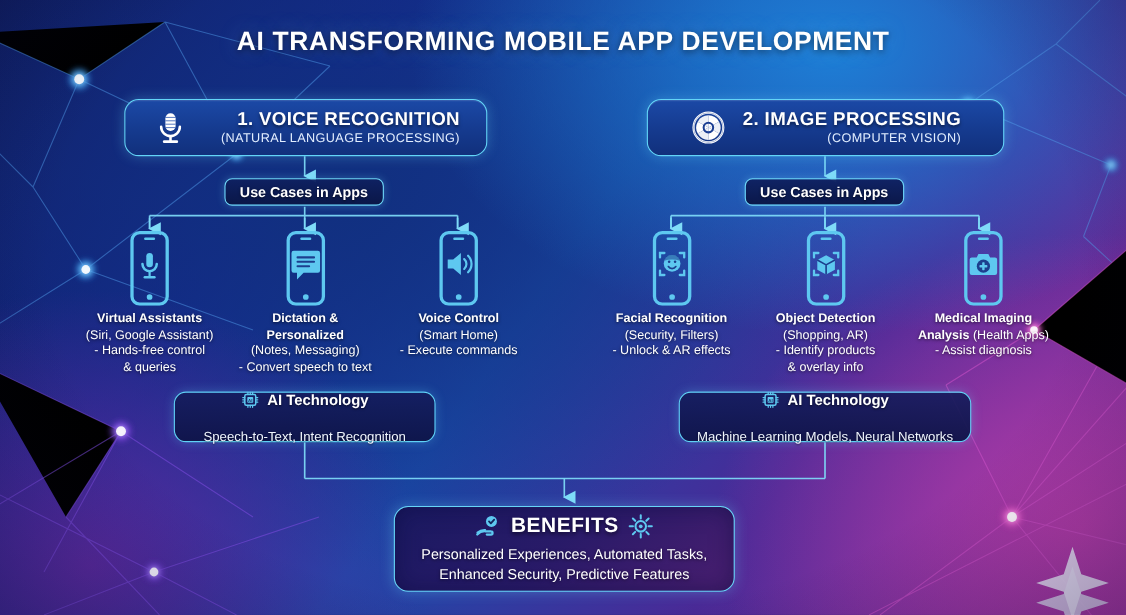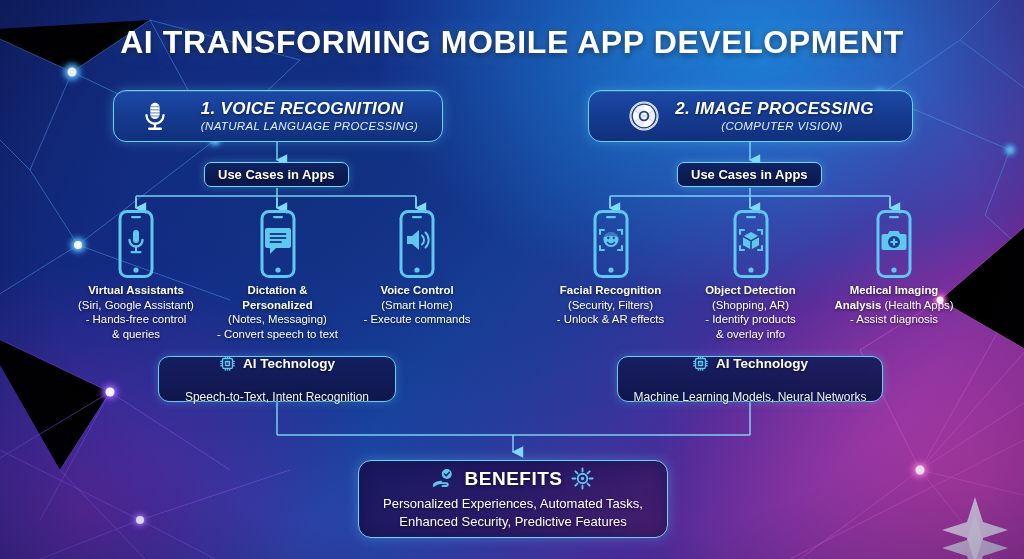--- a/index.html
+++ b/index.html
@@ -27,21 +27,21 @@
   .bg-vignette {
     position:absolute; inset:0;
     background:radial-gradient(ellipse 900px 620px at 50% 42%, rgba(0,0,0,0) 52%, rgba(5,6,40,0.55) 100%);
   }
   .net { position:absolute; inset:0; }
 
   
   .title {
     position:absolute; top:24px; left:0; width:1024px;
     text-align:center;
-    font-size:32px; font-weight:bold; letter-spacing:0.6px;
+    font-size:24px; font-weight:bold; letter-spacing:0.6px;
     color:#ffffff;
     text-shadow:0 2px 7px rgba(0,0,0,0.55), 0 0 18px rgba(120,190,255,0.35);
   }
 
   
   .panel {
     position:absolute;
     border:1.4px solid #5fd2f5;
     border-radius:11px;
     background:linear-gradient(180deg, rgba(16,38,110,0.86) 0%, rgba(12,26,82,0.92) 100%);
@@ -51,21 +51,21 @@
   
   .sec-head {
     height:52px;
     display:flex; align-items:center; justify-content:center;
     gap:14px;
     background:linear-gradient(180deg,#1b49a6 0%, #153a8e 55%, #11307c 100%);
     border:1.5px solid #63d5f7;
     border-radius:13px;
     box-shadow:0 0 12px rgba(99,213,247,0.32), inset 0 1px 0 rgba(255,255,255,0.12);
   }
-  .sec-head .txt { text-align:center; line-height:1.12;font-style:italic; }
+  .sec-head .txt { text-align:right; line-height:1.12; }
   .sec-head .t1 {
     font-size:17px; font-weight:bold; color:#ffffff; letter-spacing:0.3px;
     text-shadow:0 1px 3px rgba(0,0,0,0.5);
   }
   .sec-head .t2 {
     font-size:11.5px; color:#e2eeff; letter-spacing:0.35px; margin-top:2px;margin-left:15px;
   }
   .sec-head .ico { width:34px; height:34px; flex:0 0 34px; }
 
   

